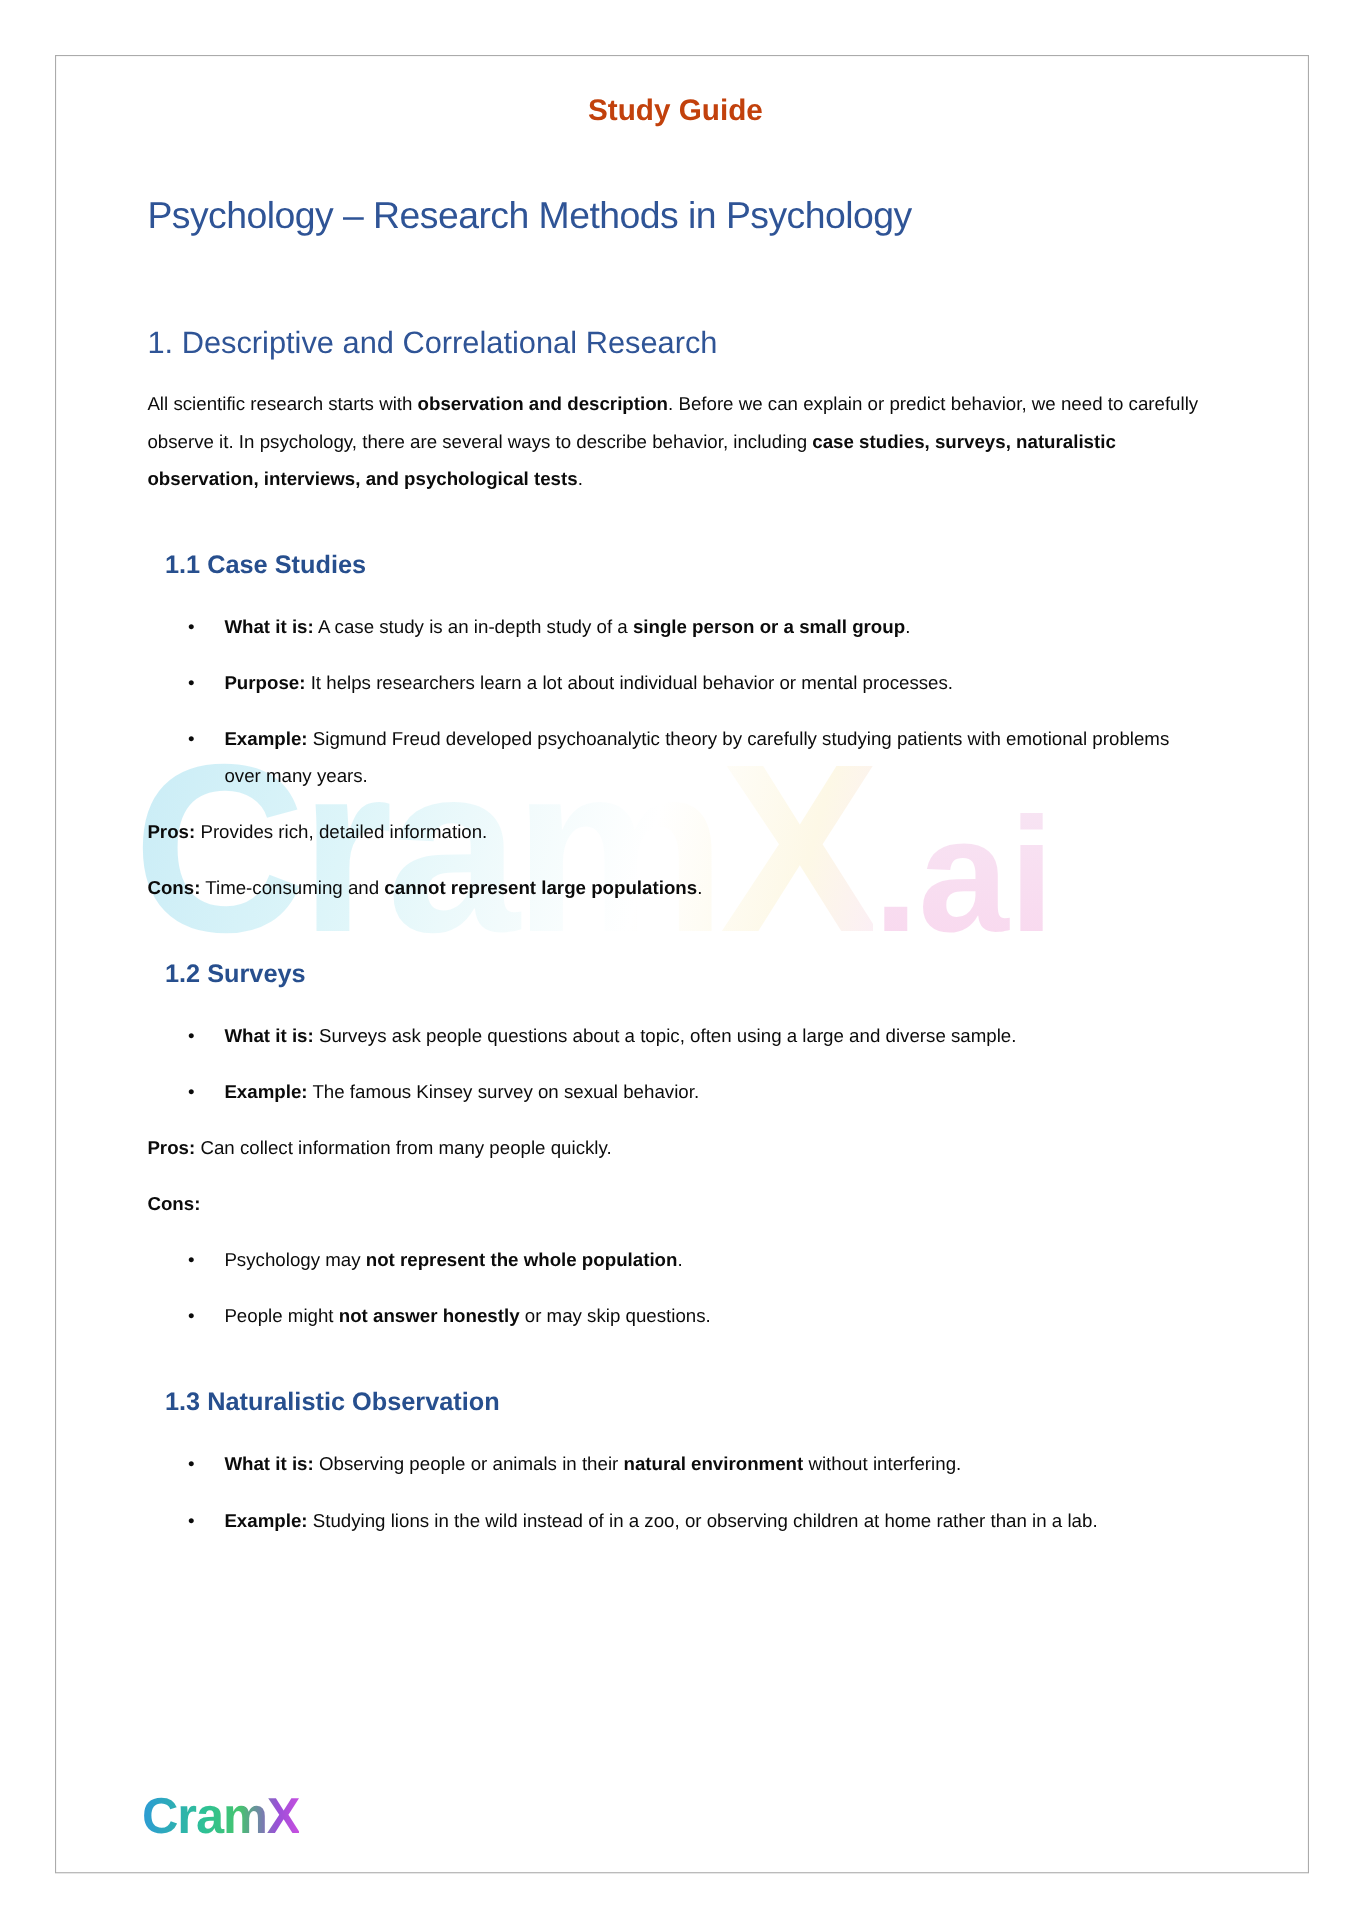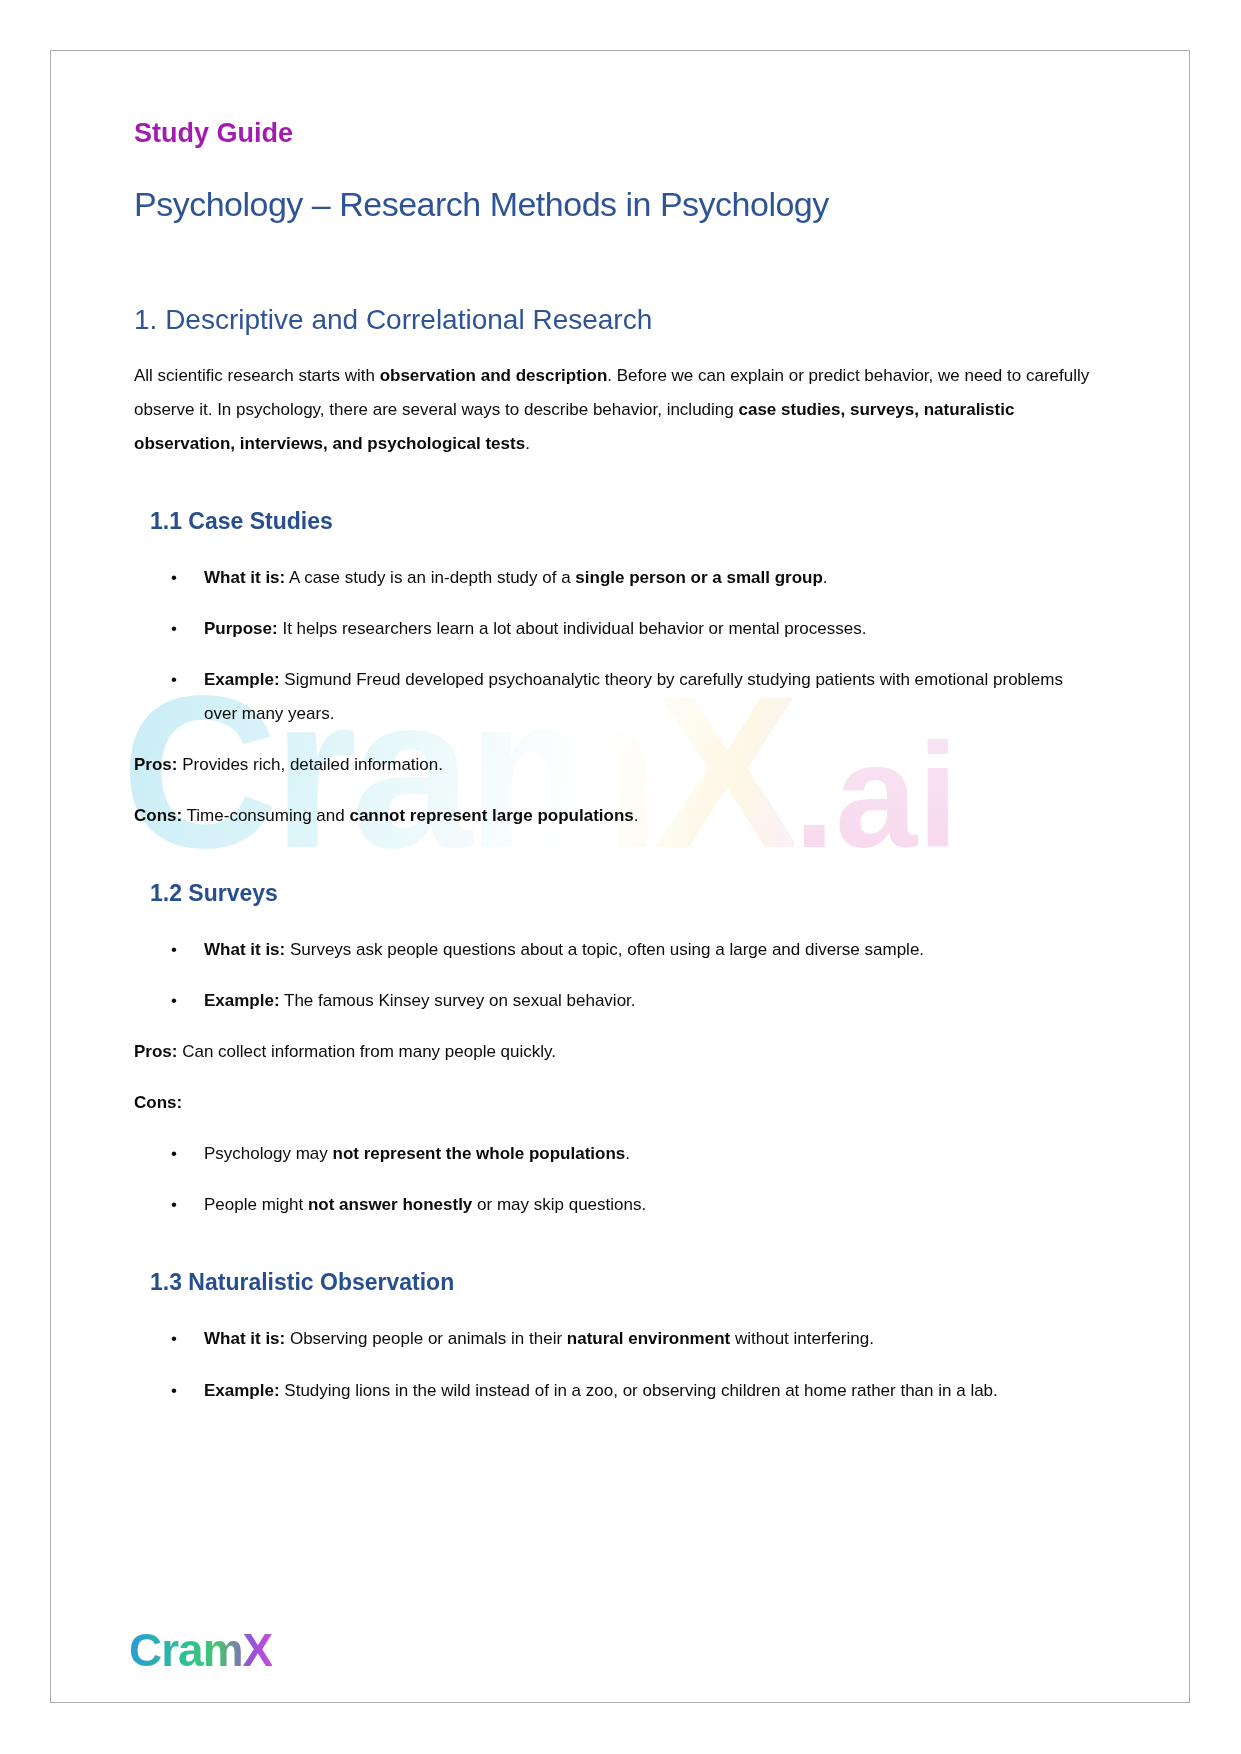--- a/index.html
+++ b/index.html
@@ -36,27 +36,26 @@
     font-size:148px;
     background:linear-gradient(180deg,#f7e6f4 0%,#f9d7ee 100%);
     -webkit-background-clip:text; background-clip:text; color:transparent;
   }
   
   .content {
     position:relative; z-index:1;
     padding:34px 95px 0 83px;
   }
   .doc-header {
-    text-align:left;
+    text-align:center;
     font-weight:700; font-size:27px; line-height:31px;
-    color:#a21caf;
-    margin-top:33px;
+    color:#c2410c;
   }
   .doc-title {
-    margin-top:32px;
+    margin-top:57px;
     font-size:34px; line-height:46px;
     letter-spacing:-0.5px;
     font-weight:400;
     color:#2F5496;
   }
   .h2 {
     margin:76px 0 22px;
     font-size:28px; line-height:34px;
     font-weight:400;
     color:#2F5496;
@@ -110,21 +109,21 @@
           <div class="bullet"><span class="dot">•</span><b>What it is:</b><span> A case study is an in-depth study of a </span><b>single person or a small group</b><span>.</span></div>
           <div class="bullet"><span class="dot">•</span><b>Purpose:</b><span> It helps researchers learn a lot about individual behavior or mental processes.</span></div>
           <div class="bullet"><span class="dot">•</span><b>Example:</b><span> Sigmund Freud developed psychoanalytic theory by carefully studying patients with emotional problems over many years.</span></div>
           <div class="p"><b>Pros:</b><span> Provides rich, detailed information.</span></div>
           <div class="p"><b>Cons:</b><span> Time-consuming and </span><b>cannot represent large populations</b><span>.</span></div>
           <div class="h3">1.2 Surveys</div>
           <div class="bullet"><span class="dot">•</span><b>What it is:</b><span> Surveys ask people questions about a topic, often using a large and diverse sample.</span></div>
           <div class="bullet"><span class="dot">•</span><b>Example:</b><span> The famous Kinsey survey on sexual behavior.</span></div>
           <div class="p"><b>Pros:</b><span> Can collect information from many people quickly.</span></div>
           <div class="p"><b>Cons:</b></div>
-          <div class="bullet"><span class="dot">•</span><span>Psychology may </span><b>not represent the whole populations</b><span>.</span></div>
+          <div class="bullet"><span class="dot">•</span><span>Psychology may </span><b>not represent the whole population</b><span>.</span></div>
           <div class="bullet"><span class="dot">•</span><span>People might </span><b>not answer honestly</b><span> or may skip questions.</span></div>
           <div class="h3">1.3 Naturalistic Observation</div>
           <div class="bullet"><span class="dot">•</span><b>What it is:</b><span> Observing people or animals in their </span><b>natural environment</b><span> without interfering.</span></div>
           <div class="bullet tight"><span class="dot">•</span><b>Example:</b><span> Studying lions in the wild instead of in a zoo, or observing children at home rather than in a lab.</span></div>
         </div>
     </div>
 
     <div class="footer-logo">CramX</div>
 
   </div>

